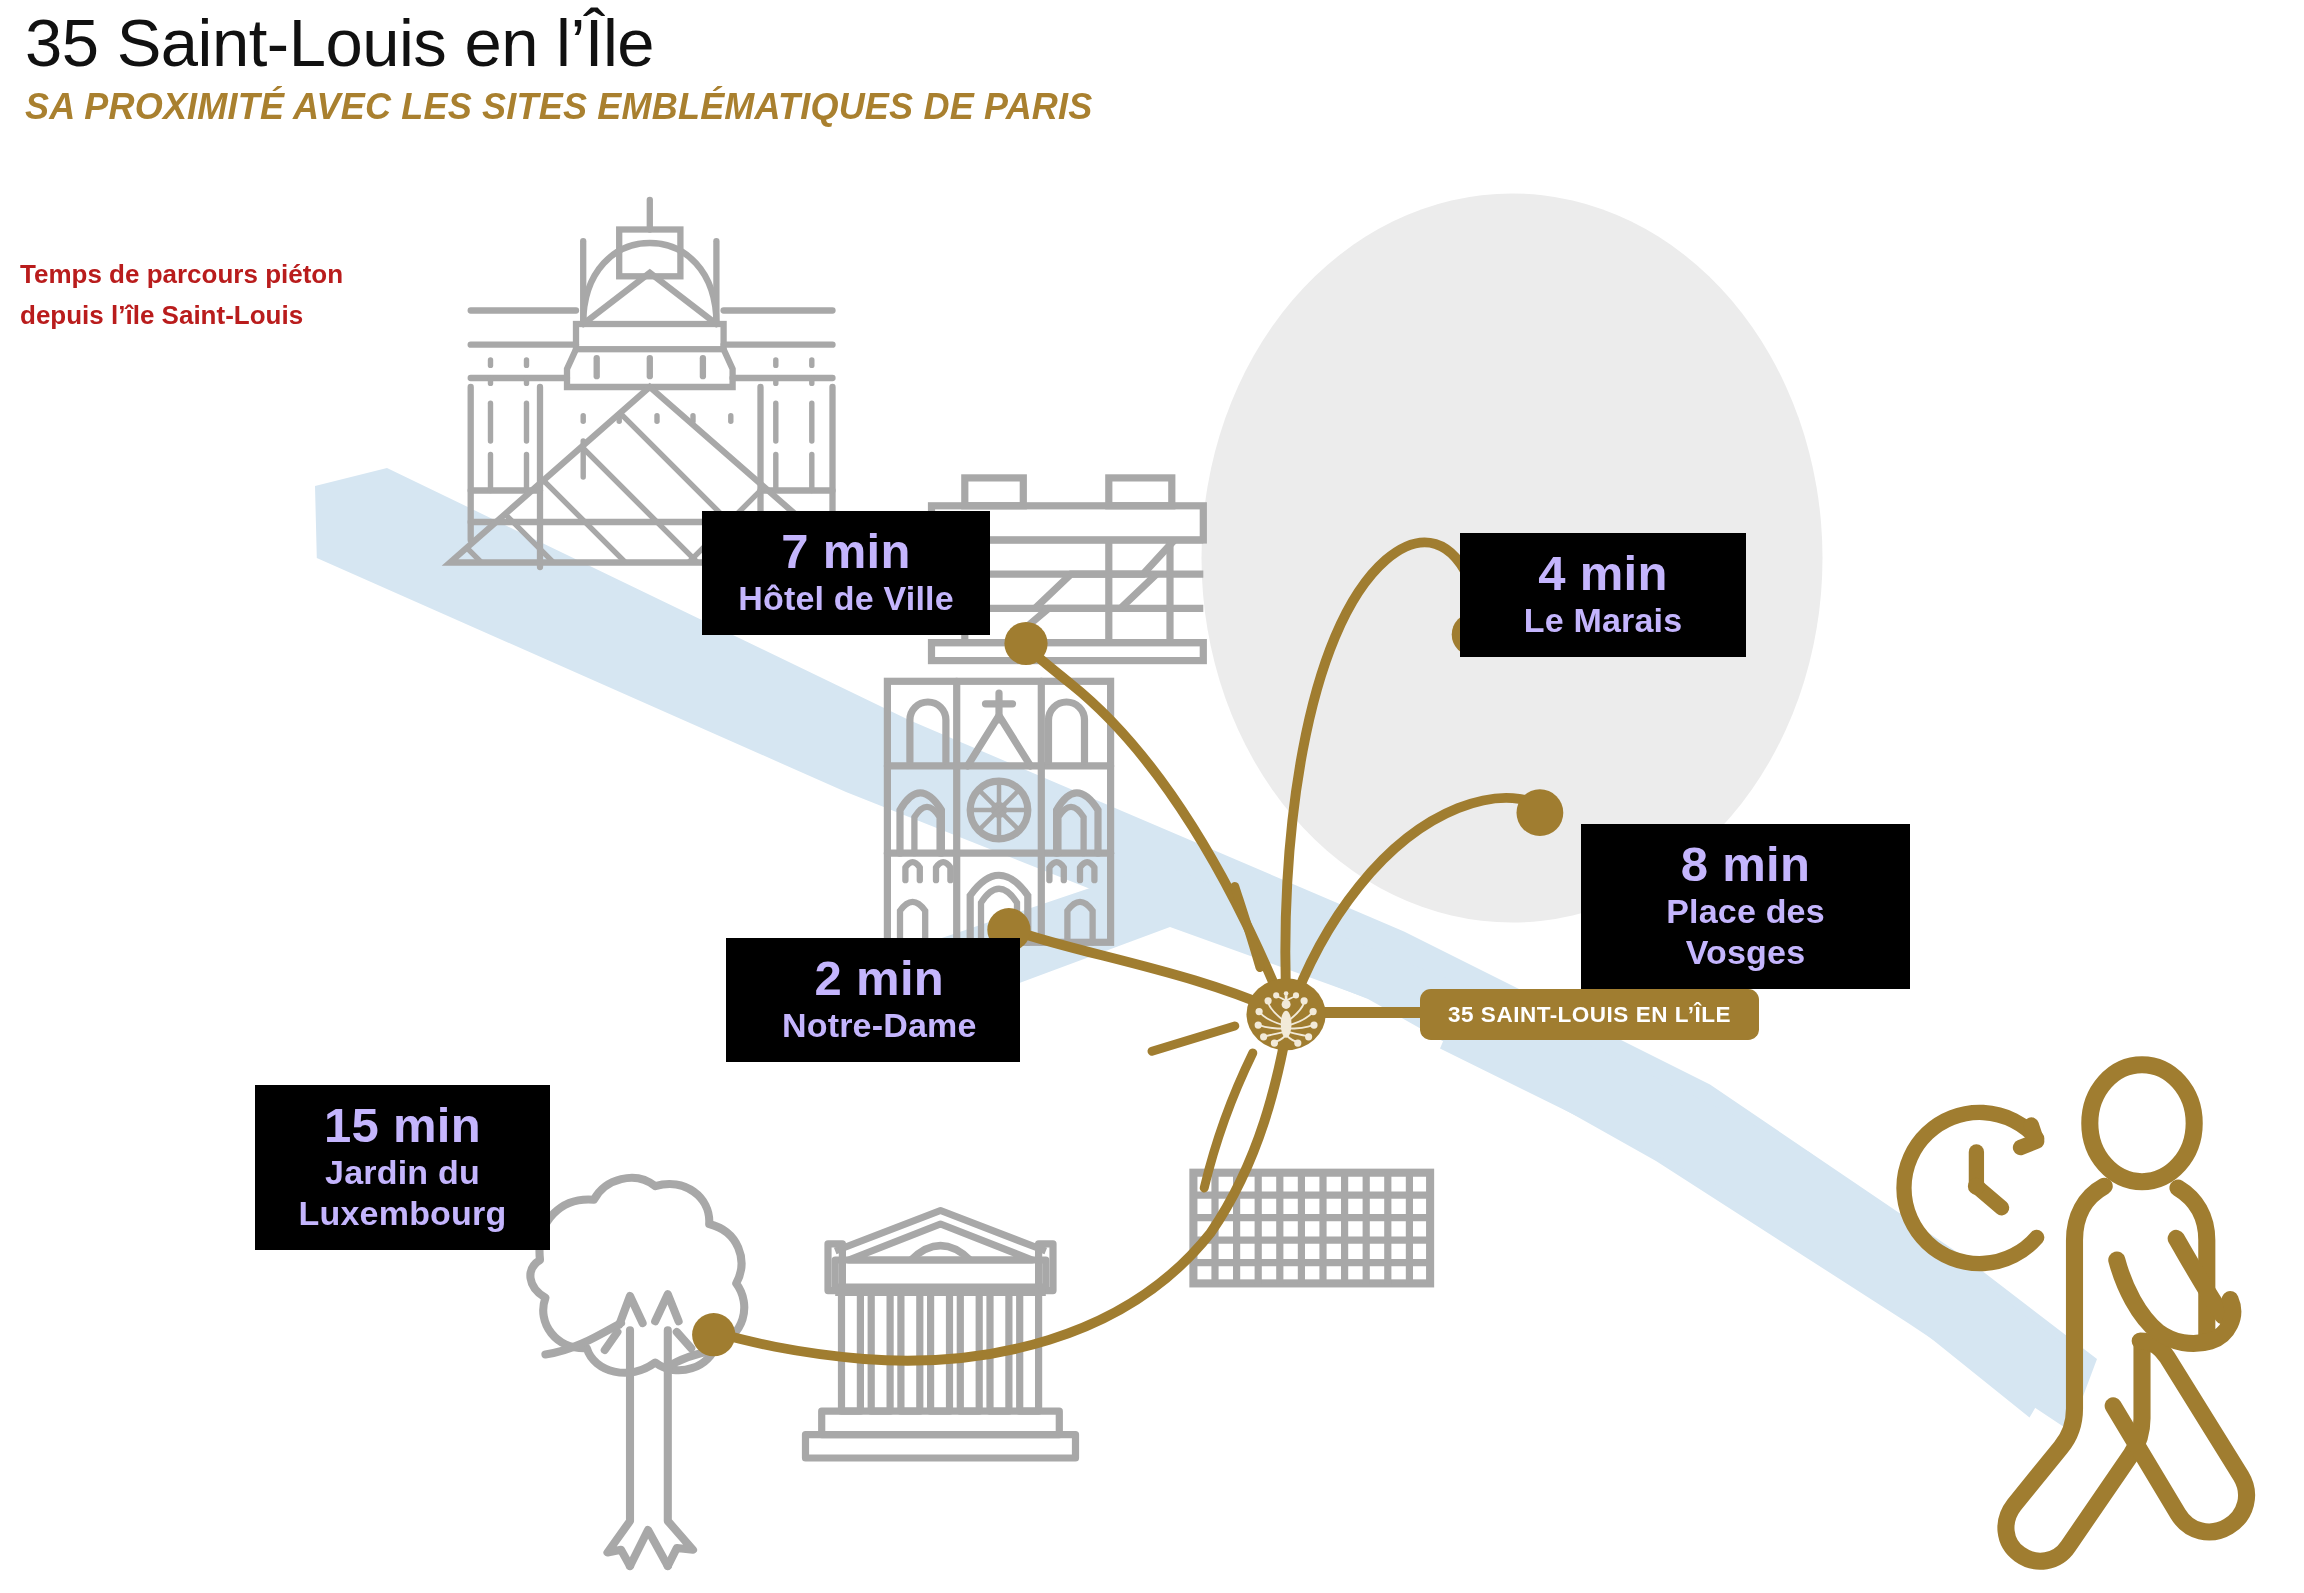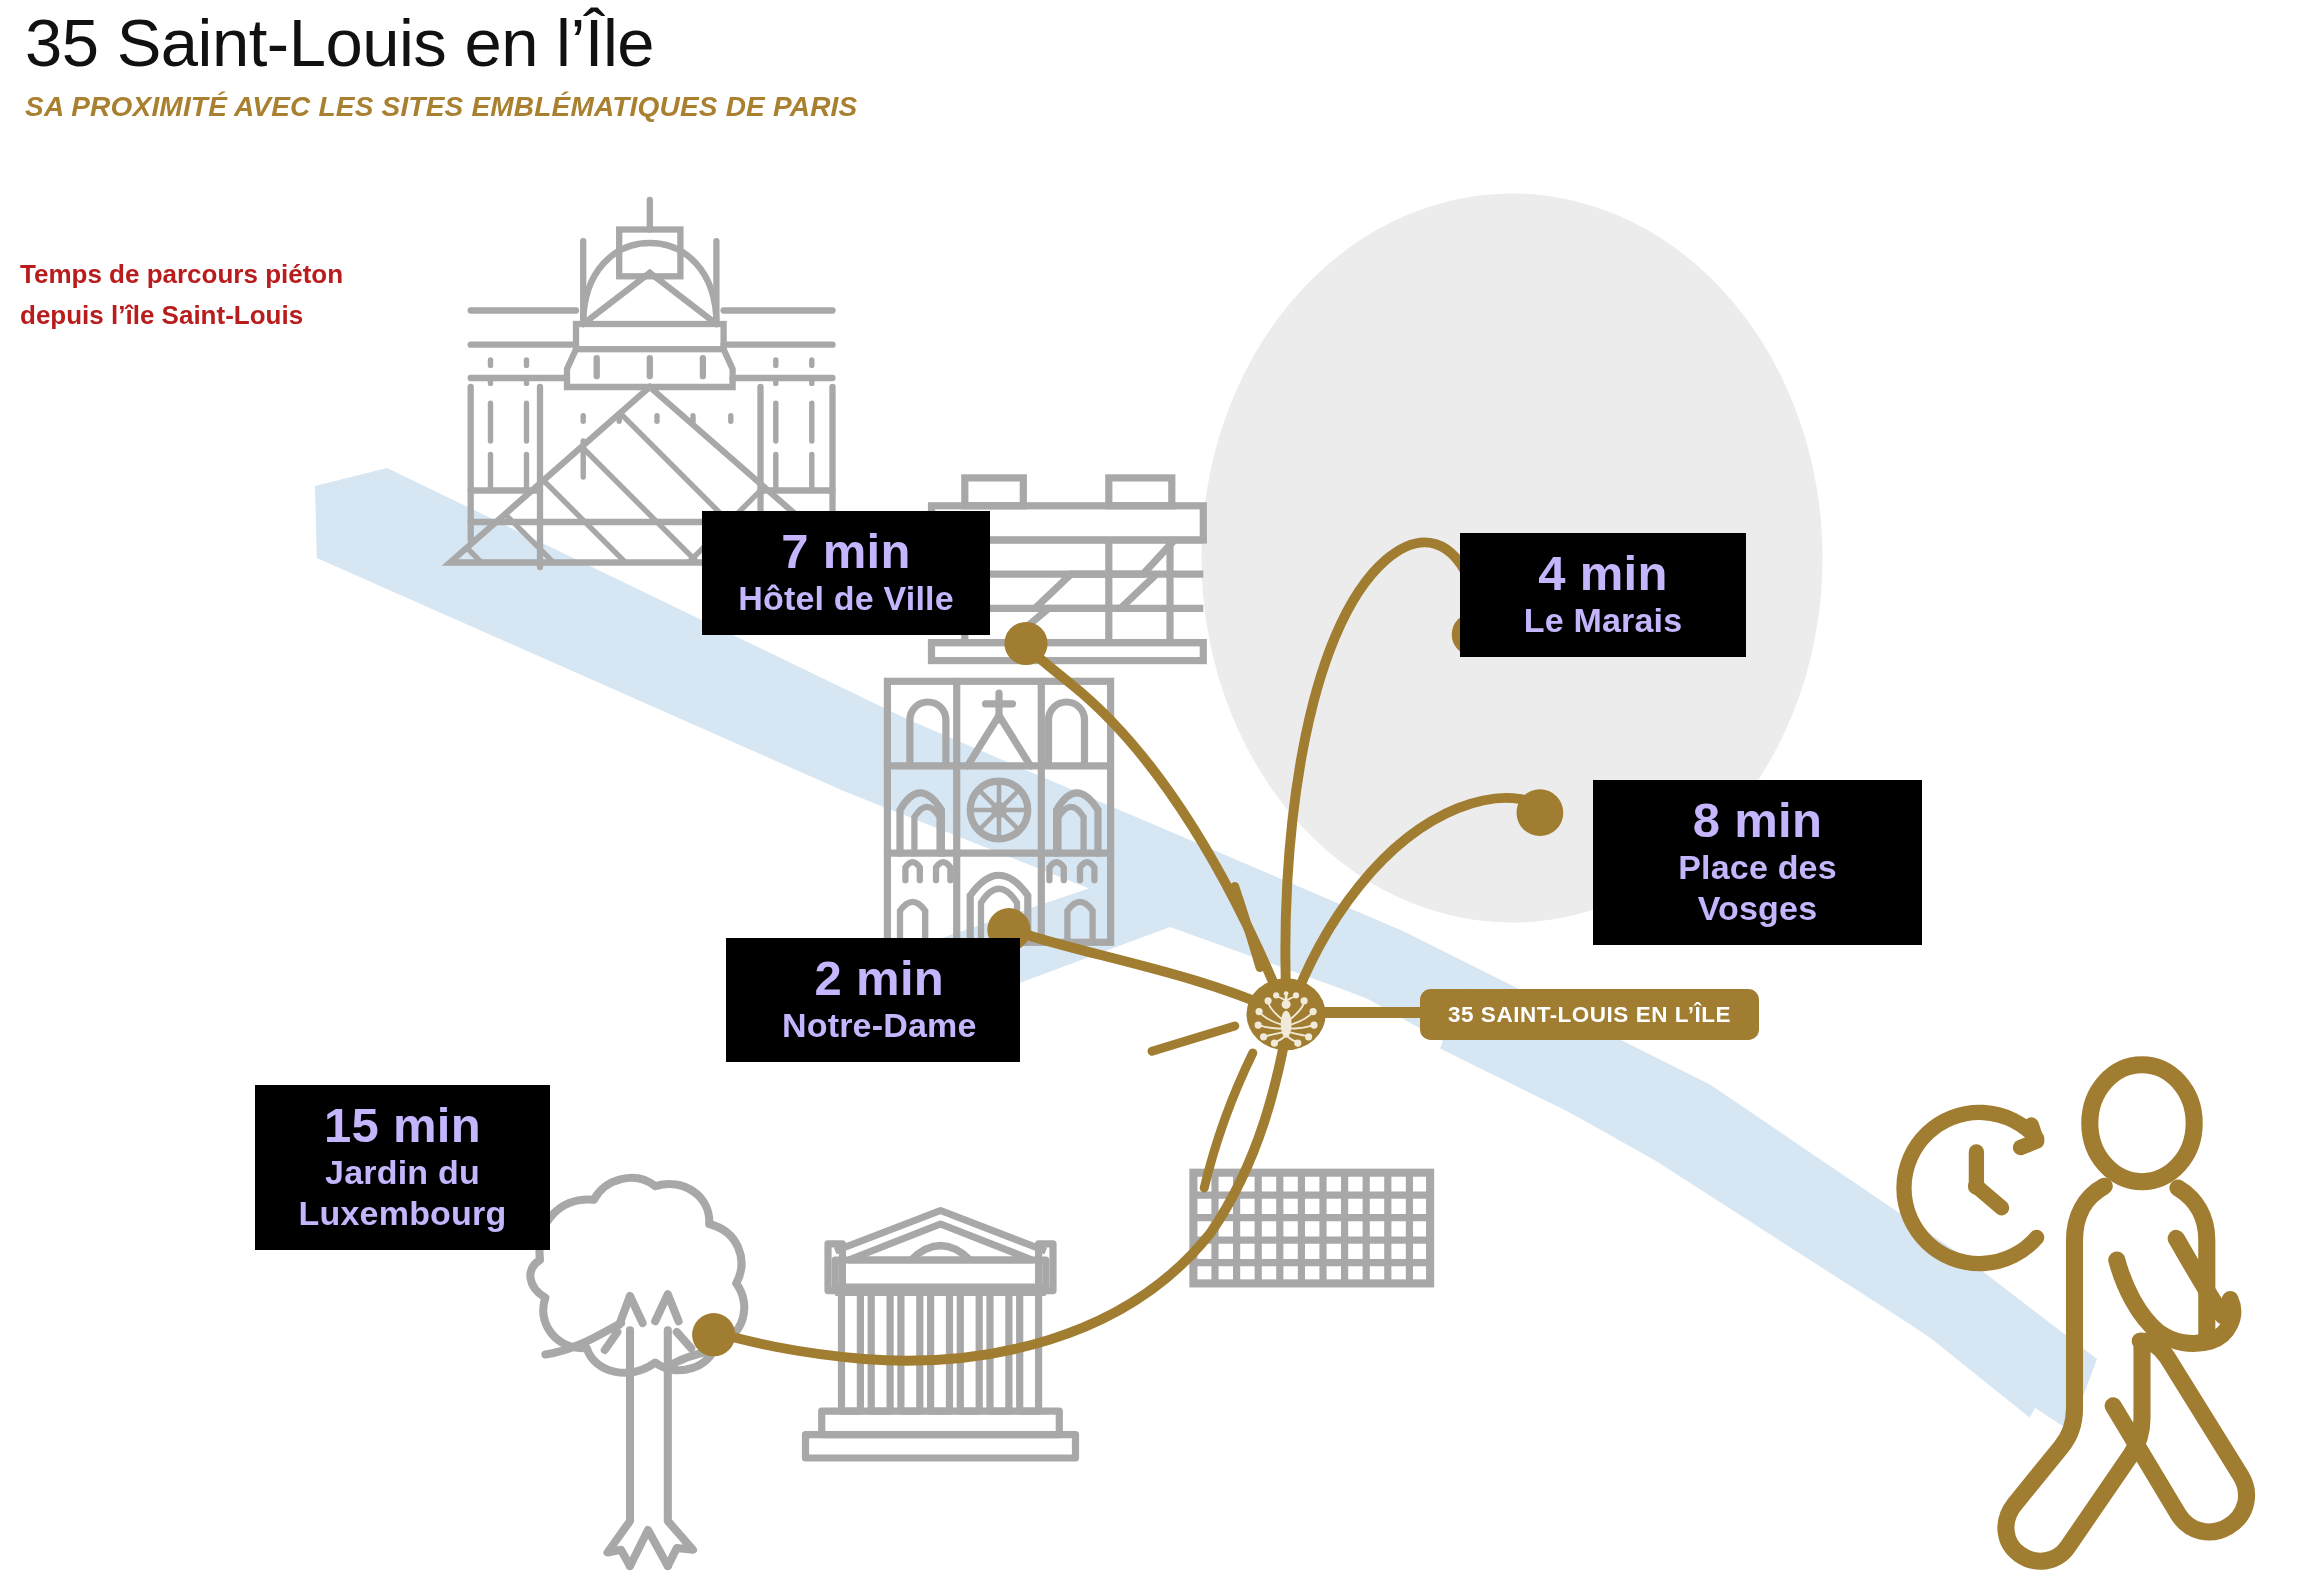--- a/index.html
+++ b/index.html
@@ -10,21 +10,21 @@
   }
   #stage{position:absolute;left:0;top:0;width:2304px;height:1300px;}
 
   
   .hdr{position:absolute;left:25px;top:5.4px;width:1530px;}
   .hdr-title{
     font-size:67px;line-height:76px;font-weight:400;color:#111111;
     letter-spacing:-0.5px;white-space:nowrap;
   }
   .hdr-sub{
-    margin-top:9px;font-size:28px;line-height:34px;font-weight:700;
+    margin-top:9px;font-size:36px;line-height:34px;font-weight:700;
     font-style:italic;color:#a9802f;letter-spacing:0.2px;white-space:nowrap;
   }
 
   
   .caption{
     position:absolute;left:20px;top:254px;width:468px;
     font-size:26px;line-height:41px;font-weight:700;color:#b91c1c;
   }
 
   
@@ -379,21 +379,21 @@
   <div class="tbox" style="left:702px;top:511px;width:288px;">
     <div class="t-min">7 min</div>
     <div class="t-name">Hôtel de Ville</div>
   </div>
 
   <div class="tbox" style="left:1460px;top:533px;width:286px;">
     <div class="t-min">4 min</div>
     <div class="t-name">Le Marais</div>
   </div>
 
-  <div class="tbox" style="left:1581px;top:780px;width:329px;margin-left:12px;">
+  <div class="tbox" style="left:1581px;top:824px;width:329px;">
     <div class="t-min">8 min</div>
     <div class="t-name">Place des Vosges</div>
   </div>
 
   <div class="tbox" style="left:726px;top:938px;width:294px;padding-left:36px;">
     <div class="t-min">2 min</div>
     <div class="t-name">Notre-Dame</div>
   </div>
 
   <div class="tbox" style="left:255px;top:1085px;width:295px;">

